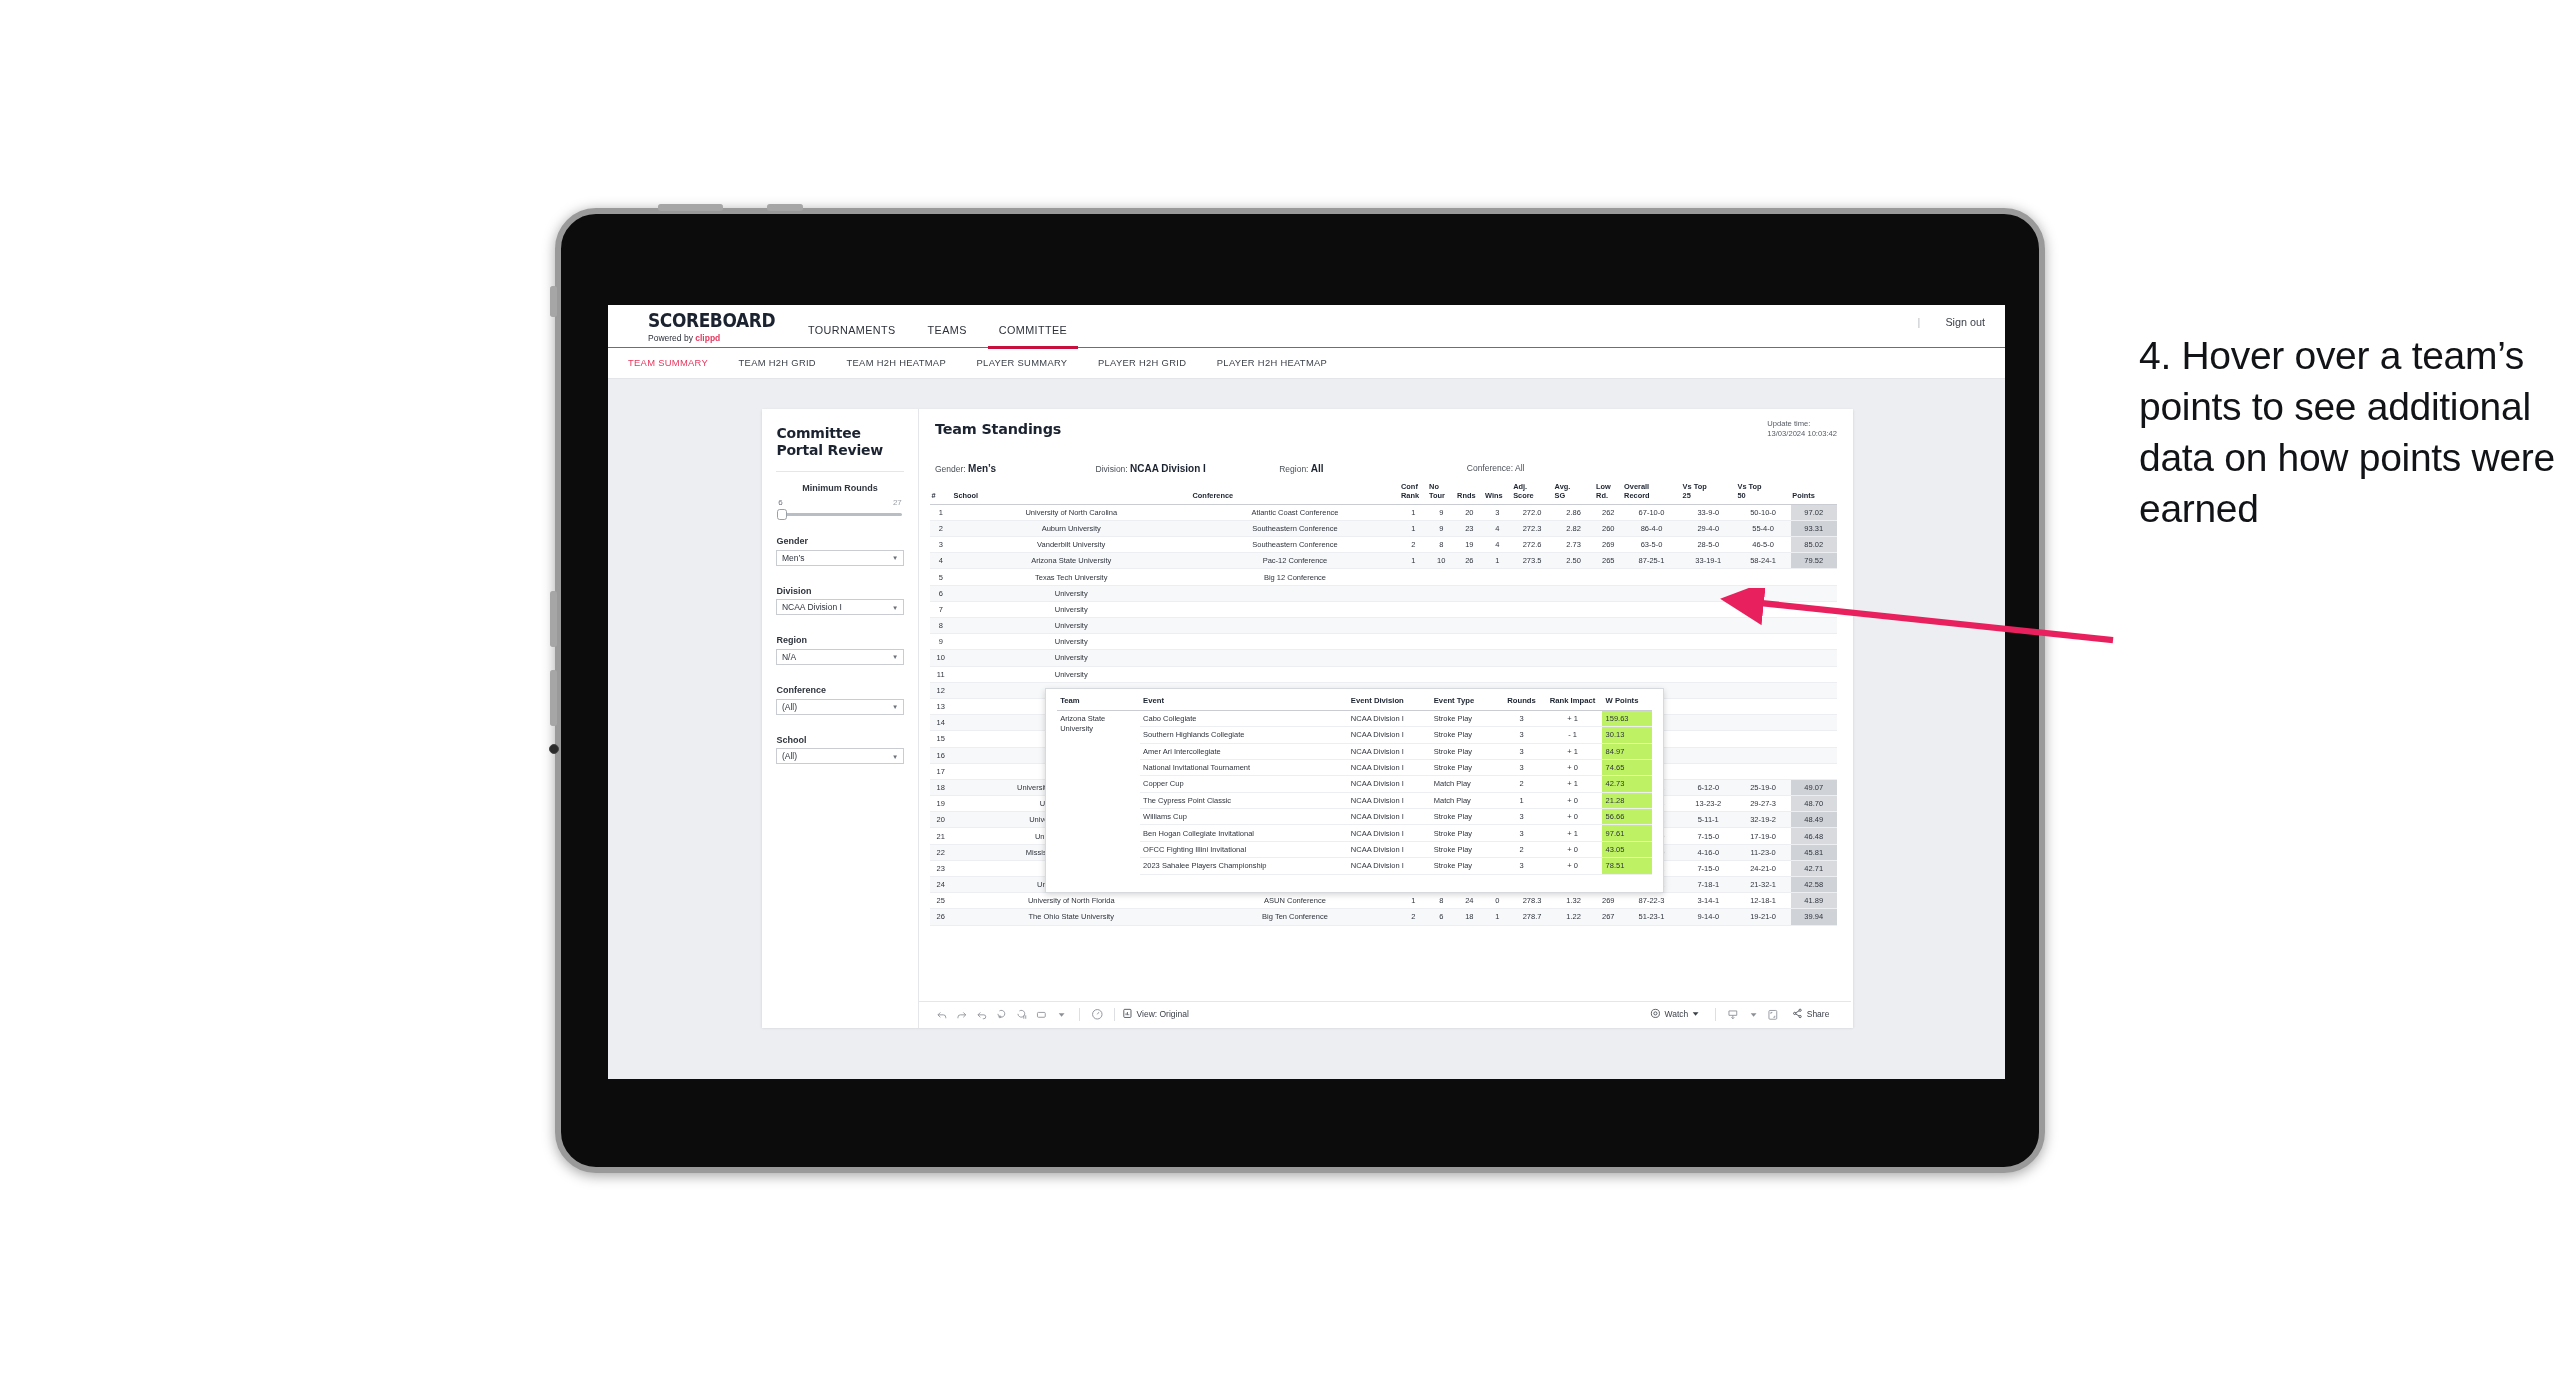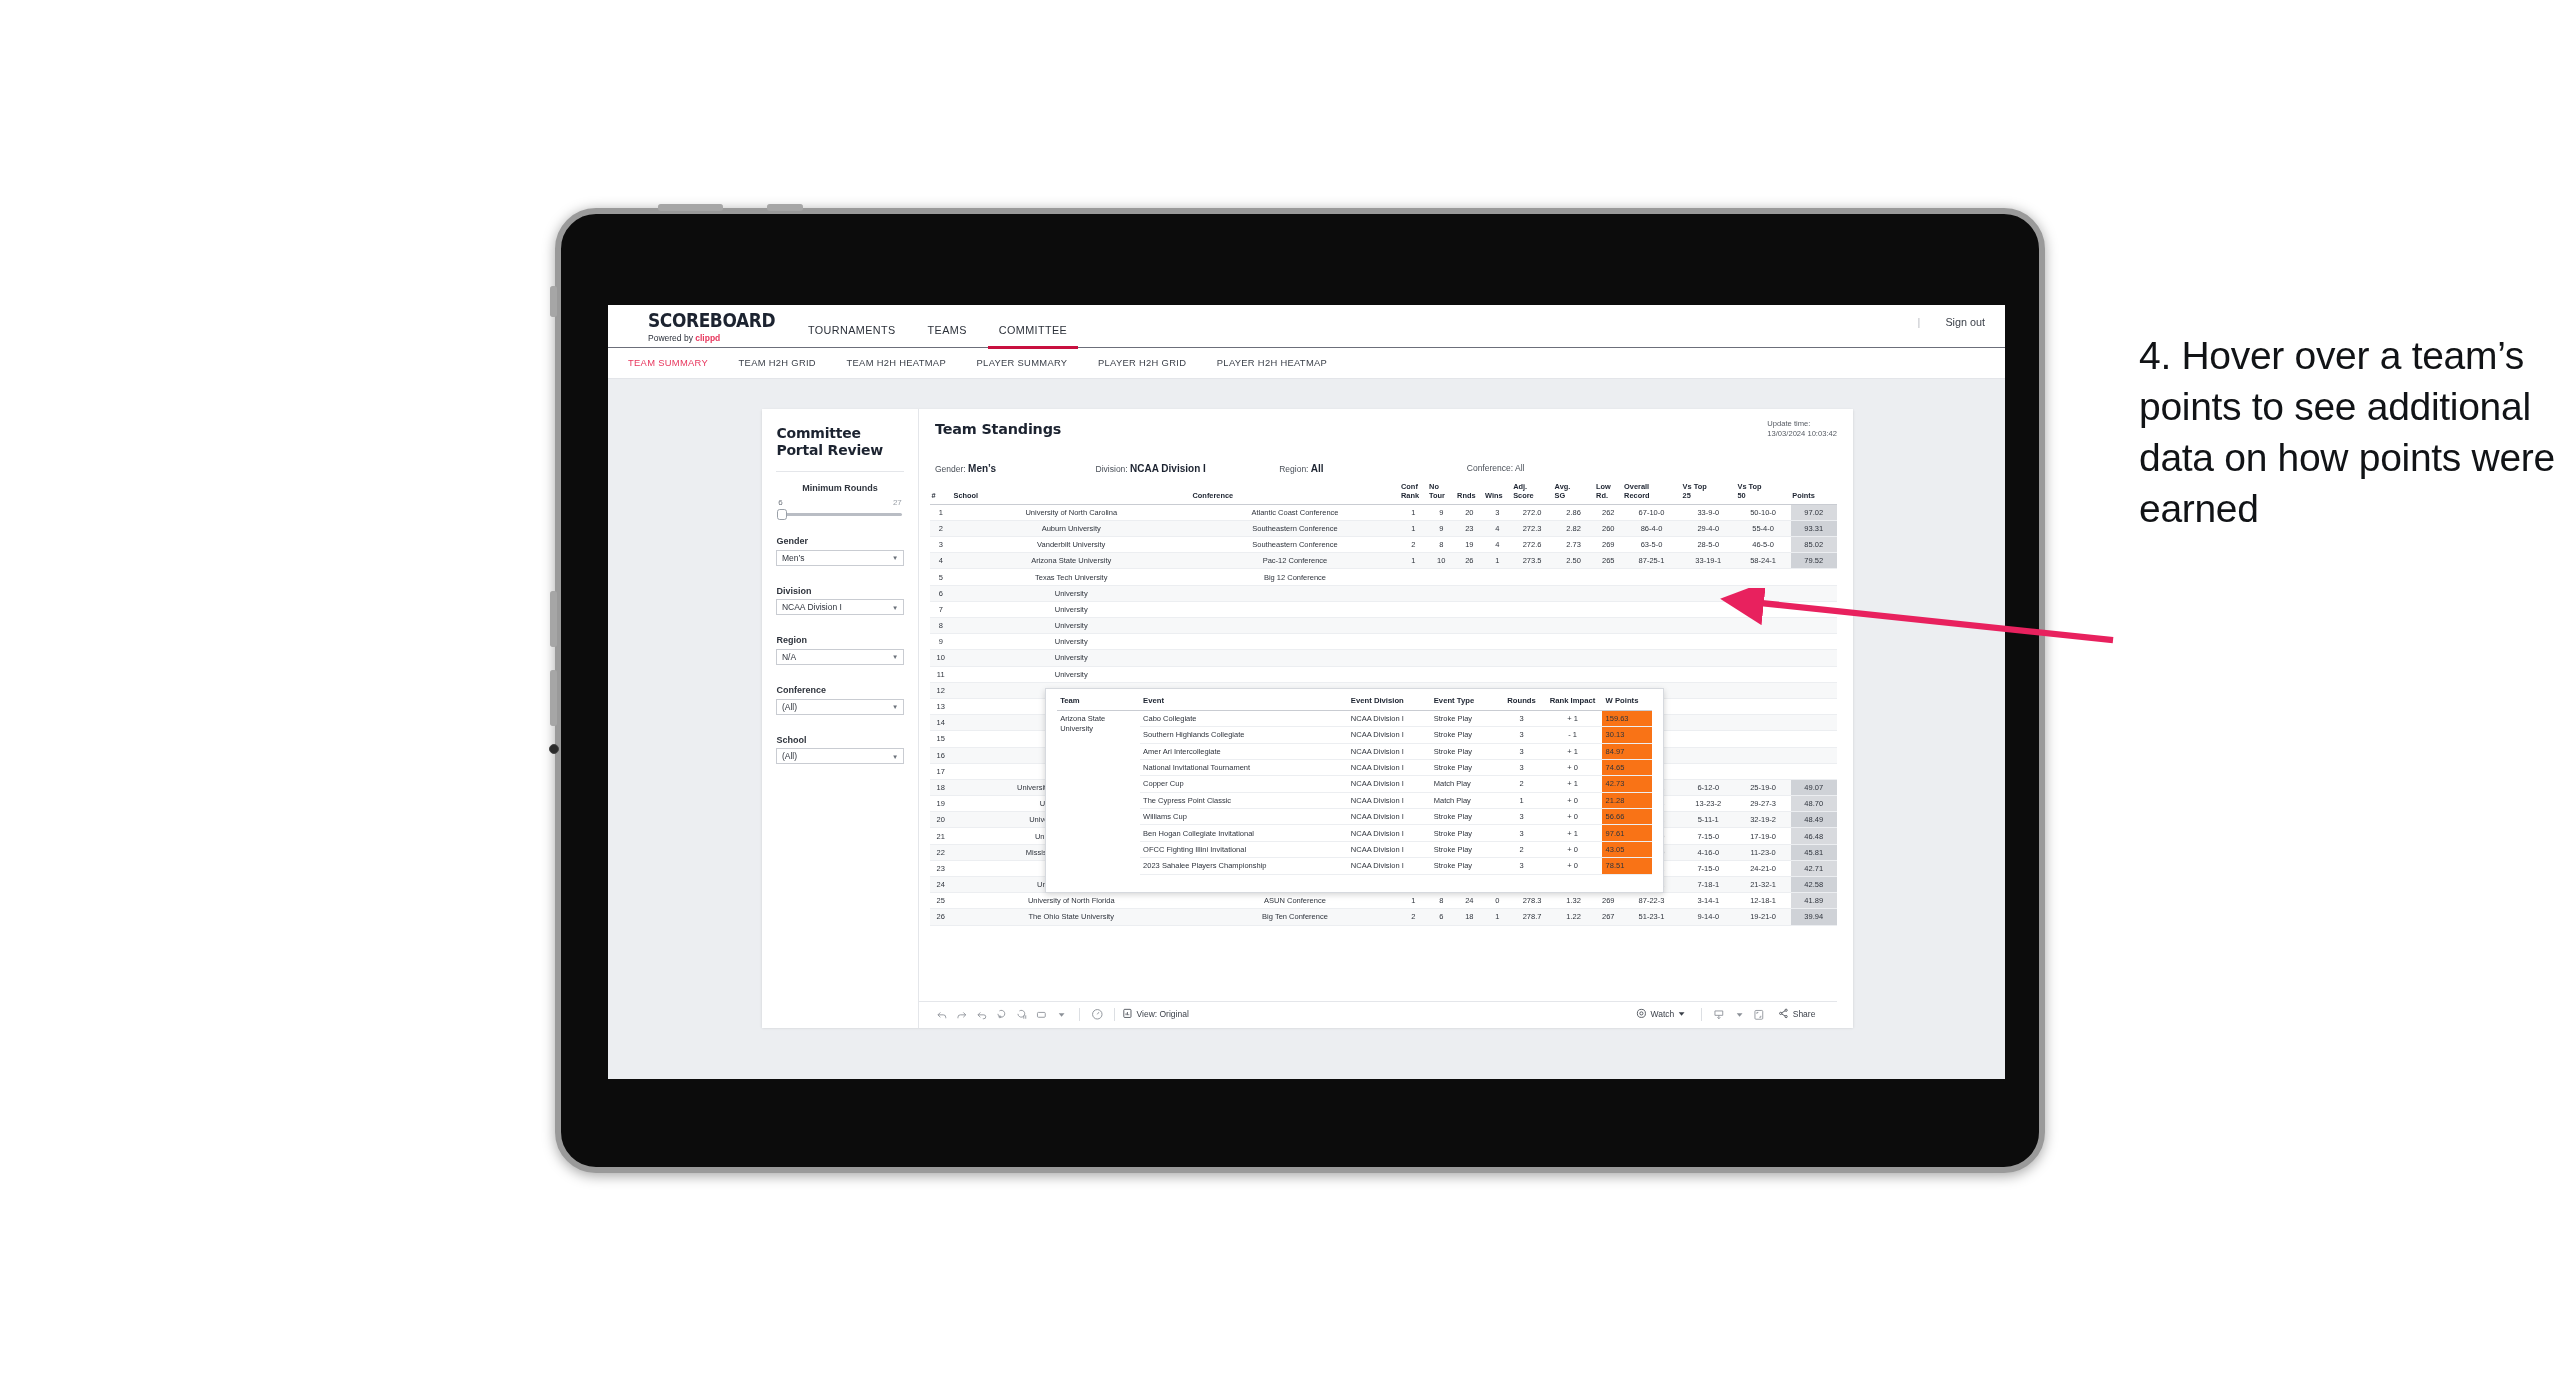--- a/index.html
+++ b/index.html
@@ -176,35 +176,35 @@
   }
   table.tip { width:100%; border-collapse:collapse; }
   table.tip th {
     font-size:7.7px; font-weight:700; color:#1c2330; text-align:left;
     padding: 0 3.6px 4.5px 3.6px; border-bottom:0.9px solid #c9ccd2;
   }
   table.tip td {
     font-size:7.5px; color:#2f343d; padding: 3.2px 3.6px;
     border-bottom:0.9px solid #eceef1;
   }
-  table.tip td.wp { background:#f97316; text-align:left; }
+  table.tip td.wp { background:#bef264; text-align:left; }
   table.tip td.ctr { text-align:center; }
   th.ctr { text-align:center !important; }
   .tip-team { font-size:7.5px; color:#2f343d; line-height:10px; }
   .tcol-team { width: 83px; }
   .tcol-ev { width: 208px; }
   .tcol-div { width: 83px; }
   .tcol-type { width: 70px; }
   .tcol-rnd { width: 43px; }
   .tcol-ri { width: 59px; }
   .tcol-wp { width: 50px; }
 
   
   .toolbar {
-    position:absolute; left:0; right:16px; bottom:0; height: 27px;
+    position:absolute; left:0; right:2px; bottom:0; height: 27px;
     border-top:0.9px solid #e4e6ea; display:flex; align-items:center;
     padding: 0 12.6px; gap: 0px; font-size:8.5px; color:#53585f;
     background:#fff;
   }
   .tb { width: 20px; height:20px; display:flex; align-items:center; justify-content:center;
         color:#8b9097; cursor:pointer; }
   .tb svg { display:block; }
   .tbsep { width:0.9px; height:12.6px; background:#dcdfe3; margin: 0 7.2px; }
   .tbtext { display:flex; align-items:center; gap:3.6px; cursor:pointer; color:#3a3f48; }
   .tb-right { margin-left:auto; display:flex; align-items:center; }

